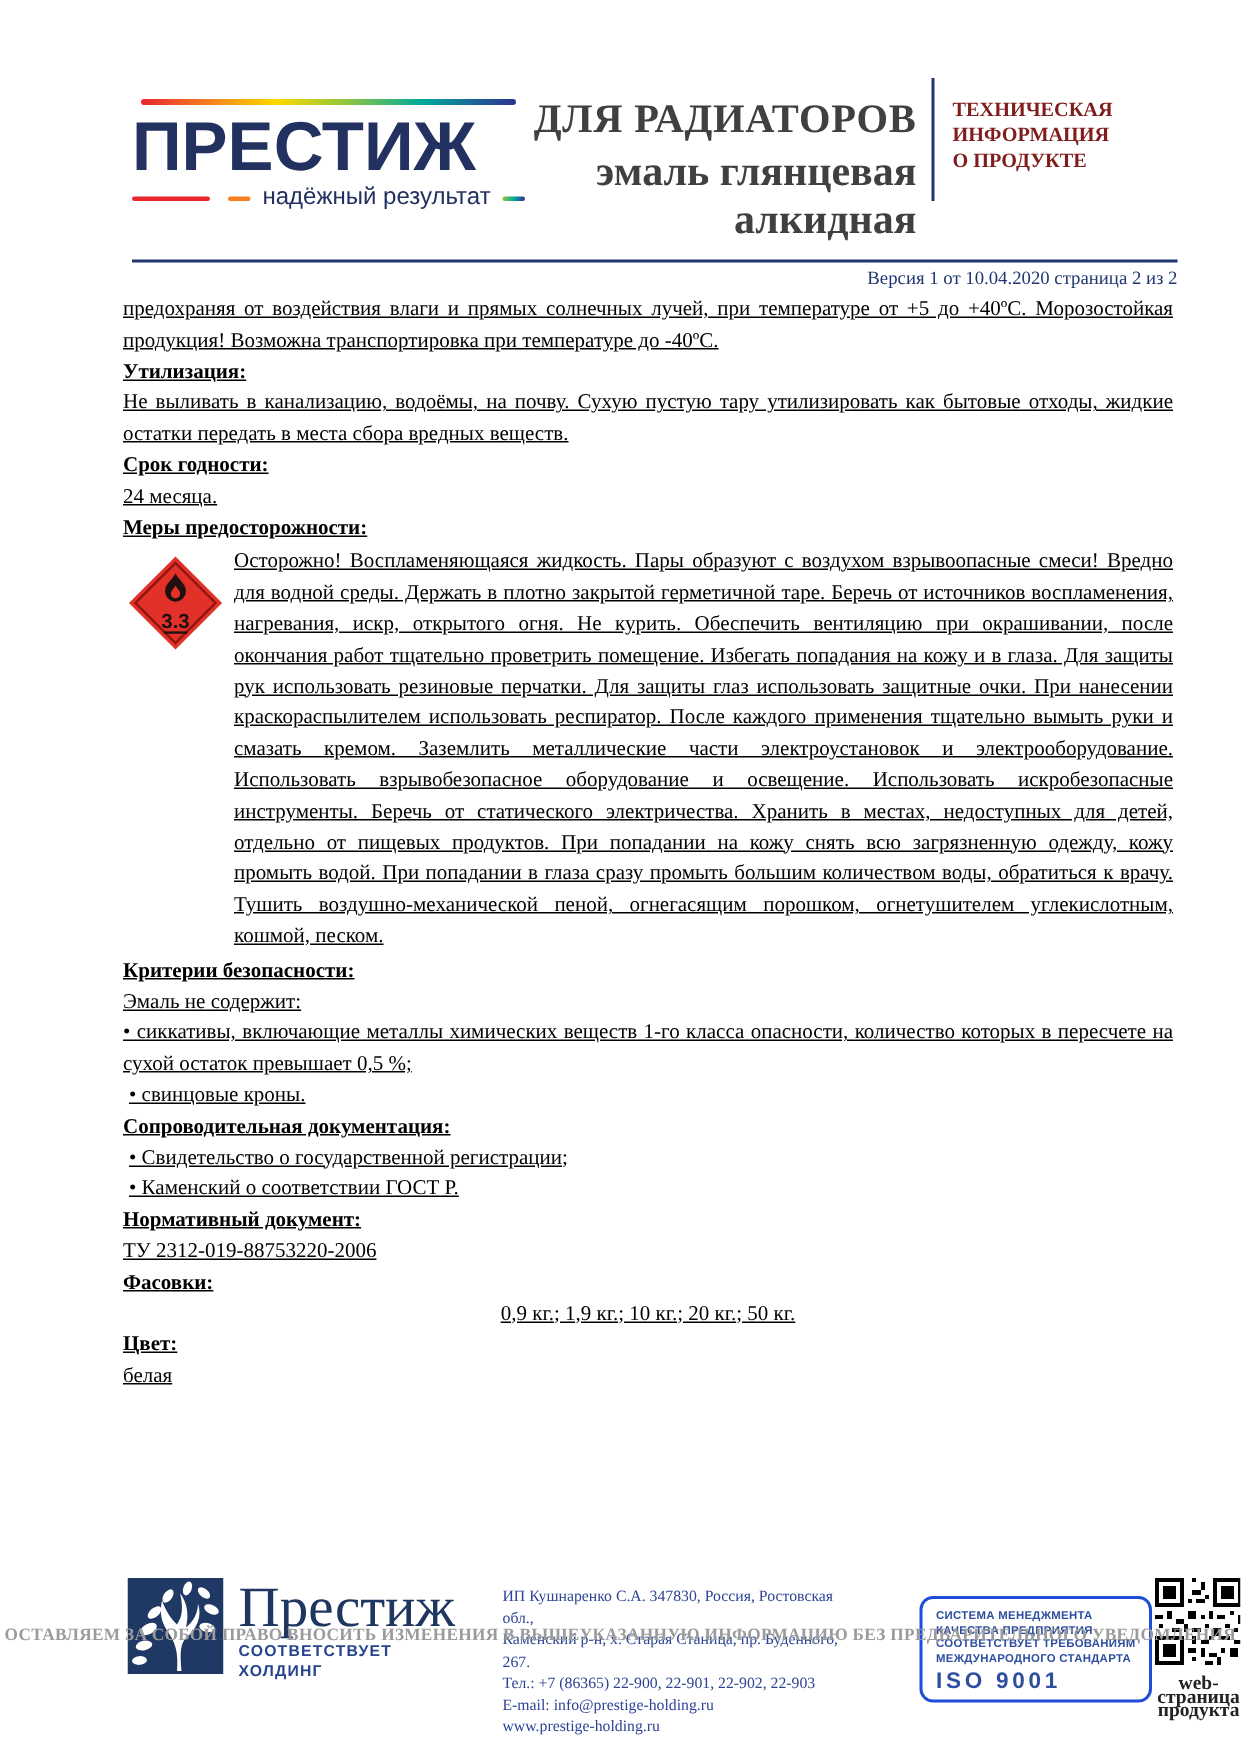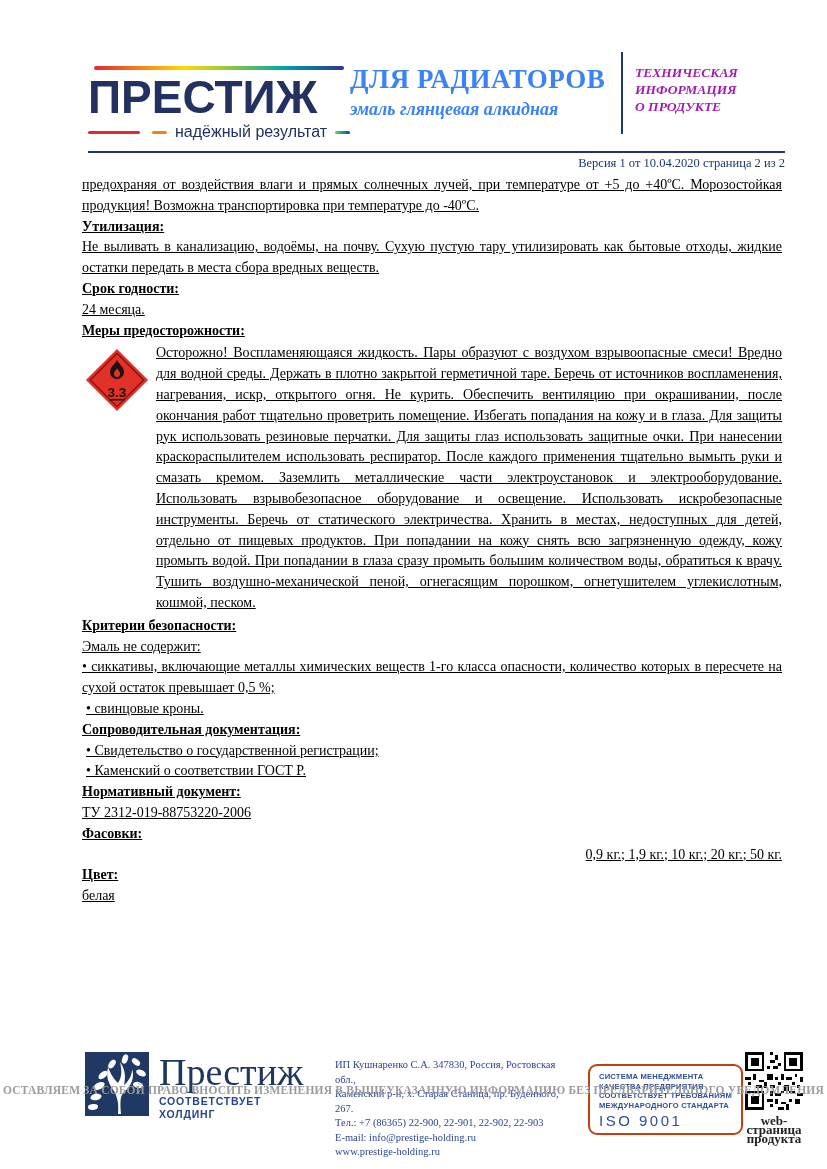--- a/index.html
+++ b/index.html
@@ -17,48 +17,48 @@
   }
   .brand-name {
     font-family:"Liberation Sans", sans-serif; font-weight:800;
     font-size:46px; line-height:1.0; color:#22315f; letter-spacing:0px;
   }
   .tagline-row { display:flex; align-items:center; margin-top:3px; }
   .tl-red { width:52px; height:3px; background:#e8262d; border-radius:2px; }
   .tl-orange { width:15px; height:3px; background:#f57f20; border-radius:2px; margin-left:12px; }
   .tl-text { font-family:"Liberation Sans", sans-serif; color:#22315f; font-size:16px; margin:0 8px; white-space:nowrap; }
   .tl-grad { flex:1; height:3px; border-radius:2px; background:linear-gradient(90deg,#8dc63f,#00a99d,#2e3192); }
-  .title-block { flex:1; text-align:left; color:#3b82f6; padding-top:12px; }
+  .title-block { flex:1; text-align:right; color:#404040; padding-top:12px; }
   .title-main { font-size:27px; font-weight:bold; letter-spacing:0.5px; }
-  .title-sub  { font-size:18px; font-weight:bold; margin-top:4px;font-style:italic; }
+  .title-sub  { font-size:28px; font-weight:bold; margin-top:4px; }
   .vdiv { width:2px; background:#1f3670; height:82px; margin:0 12px 0 10px; flex:0 0 auto; }
-  .doc-type { width:150px; flex:0 0 auto; color:#a21caf; font-weight:bold; font-size:13.5px; line-height:17px; padding-top:12px;font-style:italic; }
+  .doc-type { width:150px; flex:0 0 auto; color:#7f1d1d; font-weight:bold; font-size:13.5px; line-height:17px; padding-top:12px; }
   .hrule { height:2px; background:#1f3670; margin:10px 42px 0 88px; }
   .version { text-align:right; margin:3px 42px 0 88px; color:#1f3670; font-size:12.5px; }
 
   
   .content { margin:4px 45px 0 82px; font-size:14px; line-height:20.8px; text-align:justify;text-decoration:underline; }
   .content p { text-align:justify; }
   .sec-head { font-weight:bold; text-align:left; }
   .hazard-row { display:flex; align-items:flex-start; margin:2px 0 0 2px; }
   .hazard-icon { flex:0 0 66px; margin-top:4px; }
   .hazard-text { flex:1; margin-left:6px; }
   .bullet-para { text-align:justify; }
   .doc-bullet { text-align:left; padding-left:4px; }
 
   
   .footer { position:absolute; left:85px; top:1052px; width:700px; display:flex; align-items:flex-start; }
   .f-tree { flex:0 0 64px; }
   .f-brand { margin-left:10px; width:148px; flex:0 0 auto; }
   .f-brand-name { font-family:"Liberation Serif", serif; font-size:38px; line-height:40px; color:#1f3660; }
   .f-brand-sub { font-family:"Liberation Sans", sans-serif; font-weight:bold; color:#27458e; font-size:10.5px; letter-spacing:0.8px; line-height:13px; margin-top:3px; }
   .f-contact { margin-left:28px; width:238px; flex:0 0 auto; color:#2d4494; font-size:10.5px; line-height:14.5px; padding-top:6px; font-family:"Liberation Serif", serif; }
-  .iso-badge { margin-left:15px; flex:0 0 auto; border:2px solid #c2410c; border-radius:9px; padding:6px 9px 4px 9px; color:#2d4e9e; font-family:"Liberation Sans", sans-serif; margin-top:12px; }
+  .iso-badge { margin-left:40px; flex:0 0 auto; border:2px solid #1d4ed8; border-radius:9px; padding:6px 9px 4px 9px; color:#2d4e9e; font-family:"Liberation Sans", sans-serif; margin-top:12px; }
   .iso-lines div { font-size:7.6px; font-weight:bold; line-height:9.5px; letter-spacing:0.2px; }
-  .iso-std { font-size:15px; font-weight:400; letter-spacing:2.5px; margin-top:2px; }
+  .iso-std { font-size:15px; font-weight:700; letter-spacing:2.5px; margin-top:2px; }
   .qr-block { margin-left:auto; flex:0 0 62px; text-align:center; }
   .qr-caption { font-size:13px; font-weight:bold; line-height:9px; color:#222; margin-top:2px; font-family:"Liberation Serif", serif; }
   .disclaimer { position:absolute; left:0; top:1084px; width:100%; text-align:center; color:#9b9b9b; font-weight:bold; font-size:11.5px; letter-spacing:0.2px; font-family:"Liberation Serif", serif; }
 </style>
 </head>
 <body>
 
 <div class="page">
 
   <div class="header">
@@ -114,21 +114,21 @@
     <p class="doc-bullet">•  свинцовые кроны.</p>
 
     <div class="sec-head">Сопроводительная документация:</div>
     <p class="doc-bullet"> • Свидетельство о государственной регистрации;</p>
     <p class="doc-bullet"> • Каменский о соответствии ГОСТ Р.</p>
 
     <div class="sec-head">Нормативный документ:</div>
     <p style="text-align:left;">ТУ 2312-019-88753220-2006</p>
 
     <div class="sec-head">Фасовки:</div>
-    <p style="text-align:right;">0,9 кг.; 1,9 кг.; 10 кг.; 20 кг.; 50 кг.</p>
+    <p style="text-align:center;">0,9 кг.; 1,9 кг.; 10 кг.; 20 кг.; 50 кг.</p>
 
     <div class="sec-head">Цвет:</div>
     <p style="text-align:left;">белая</p>
   </div>
 
   <div class="footer">
     <svg class="f-tree" viewBox="0 0 64 64" width="64" height="64">
       <rect width="64" height="64" fill="#1f3864"></rect>
       <g fill="#ffffff">
         <path d="M33 62 C34 50 32 43 27 36 C23 30 21 24 23 15 C26 23 29 27 33 31 C37 25 37 19 35 10 C40 17 41 24 39 33 C44 29 47 23 47 17 C50 26 46 34 39 40 C35 44 35 51 36 62 Z"></path>

